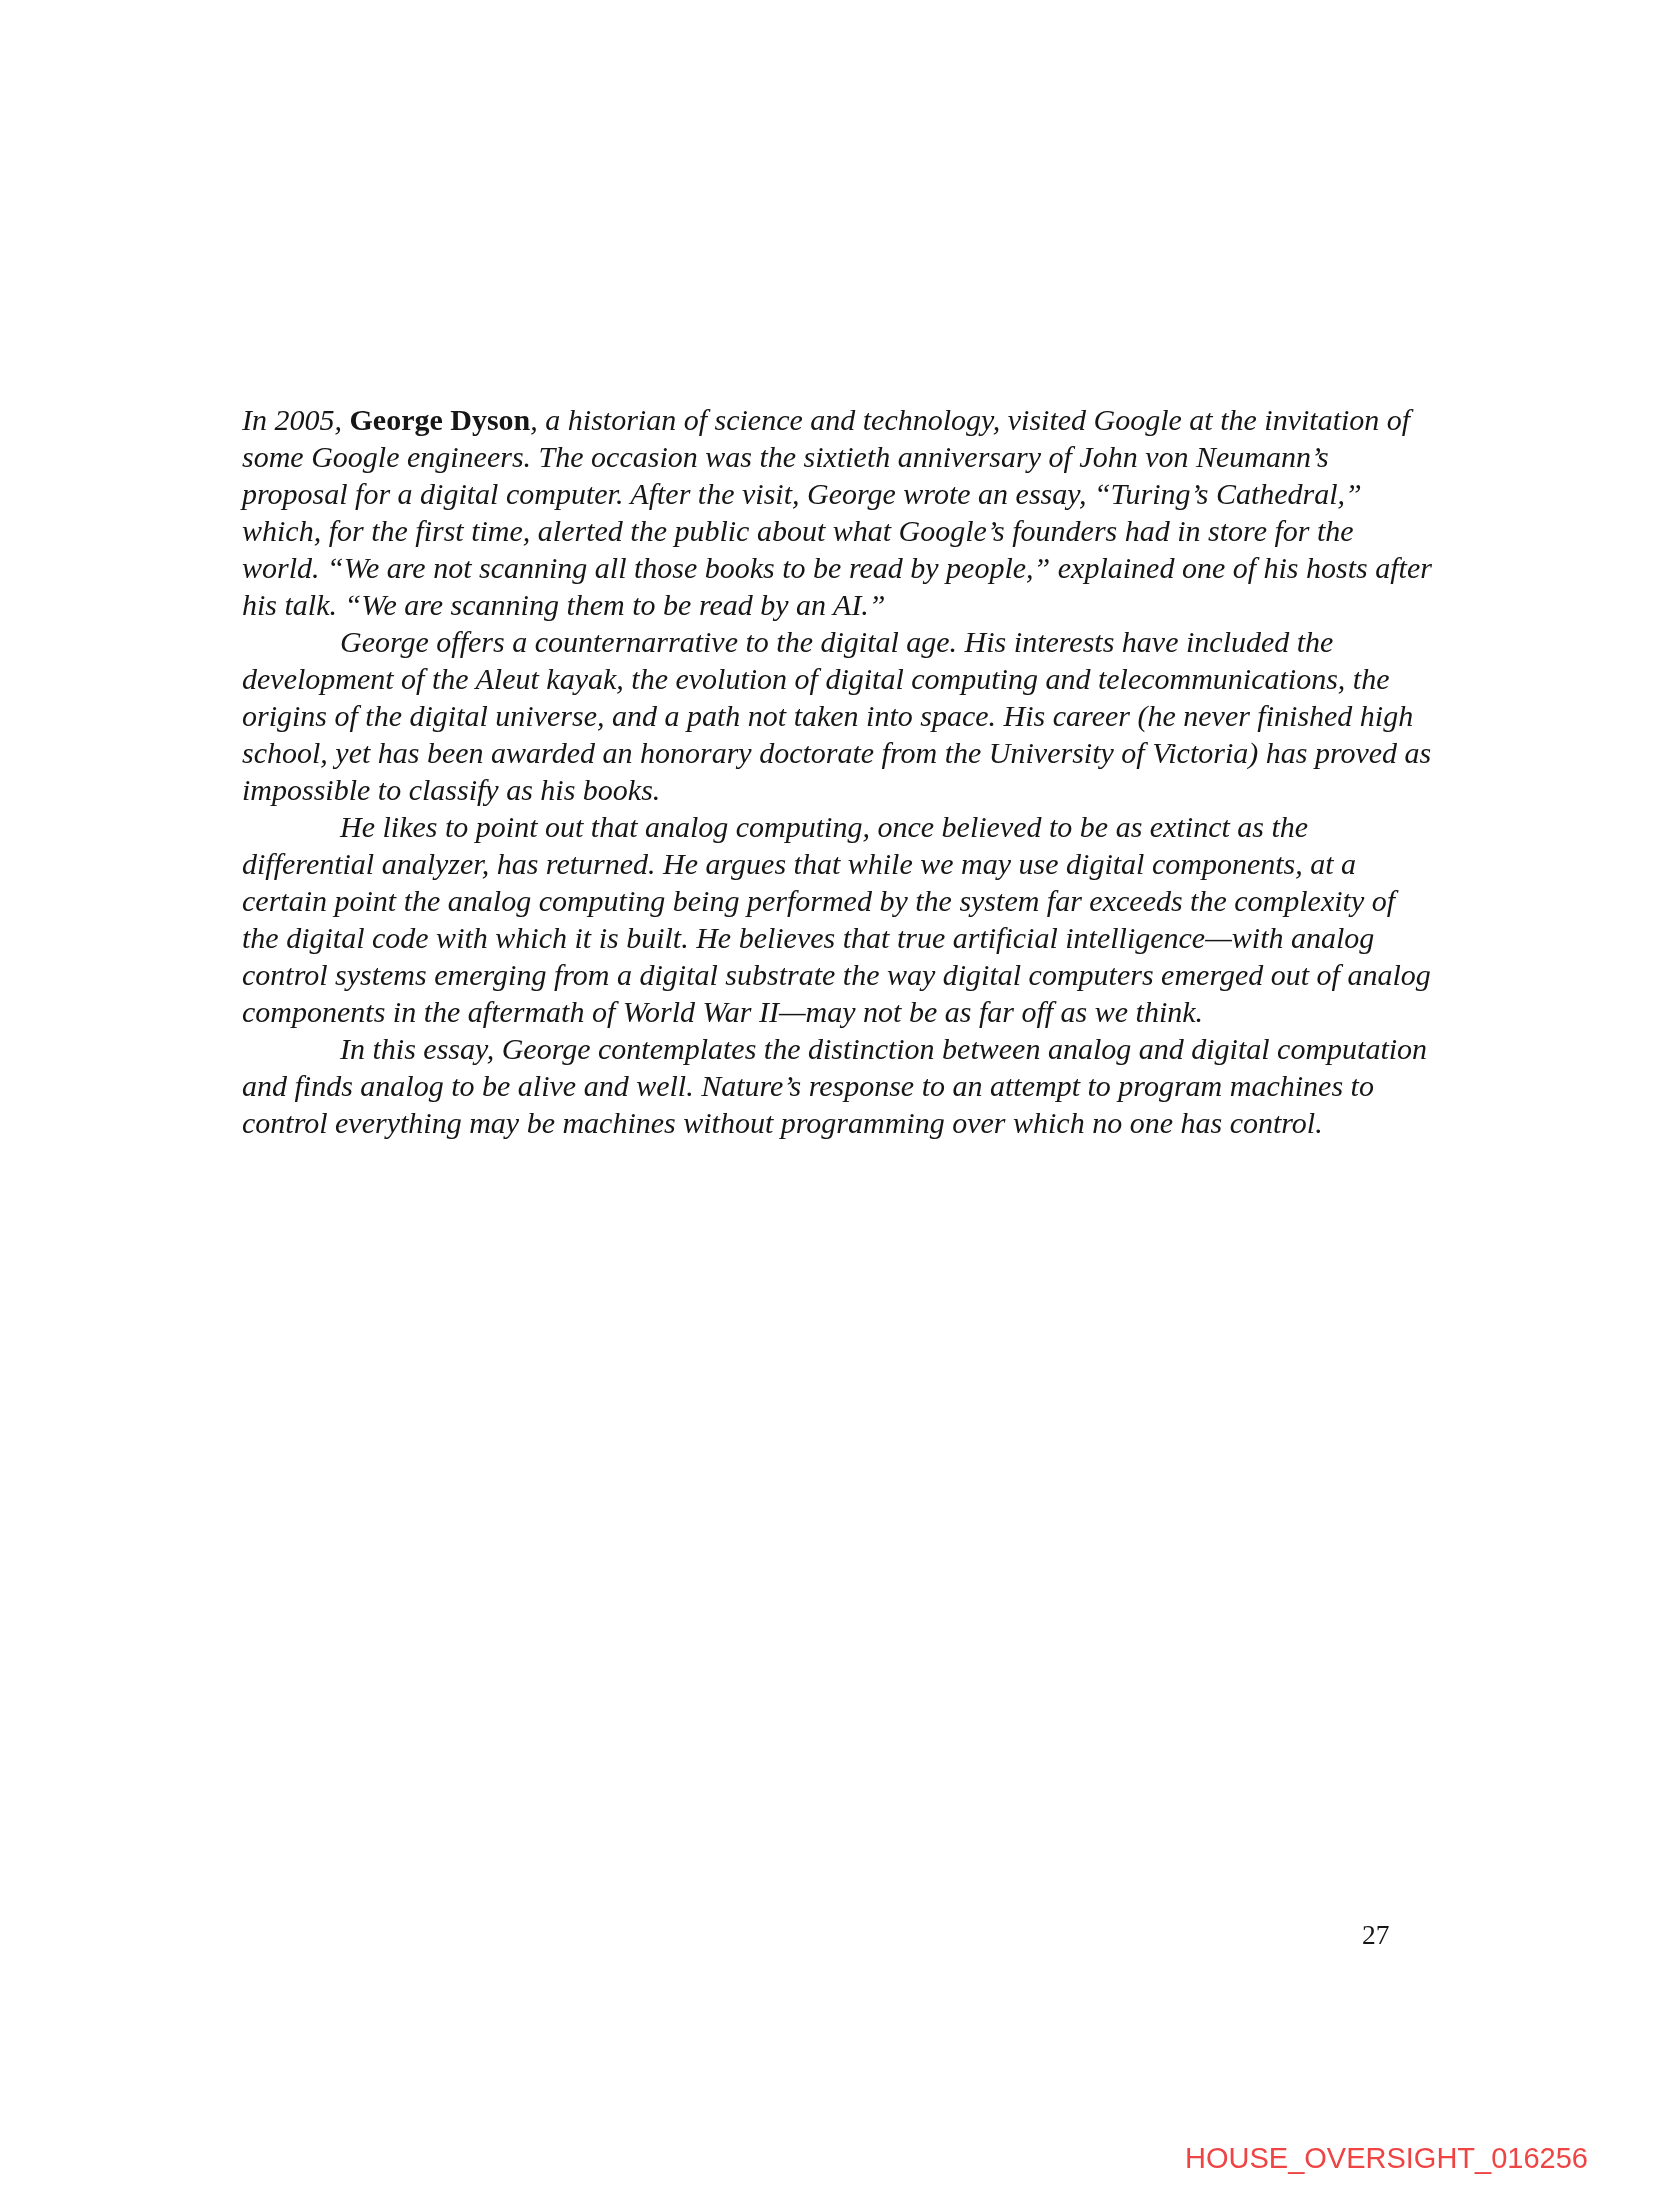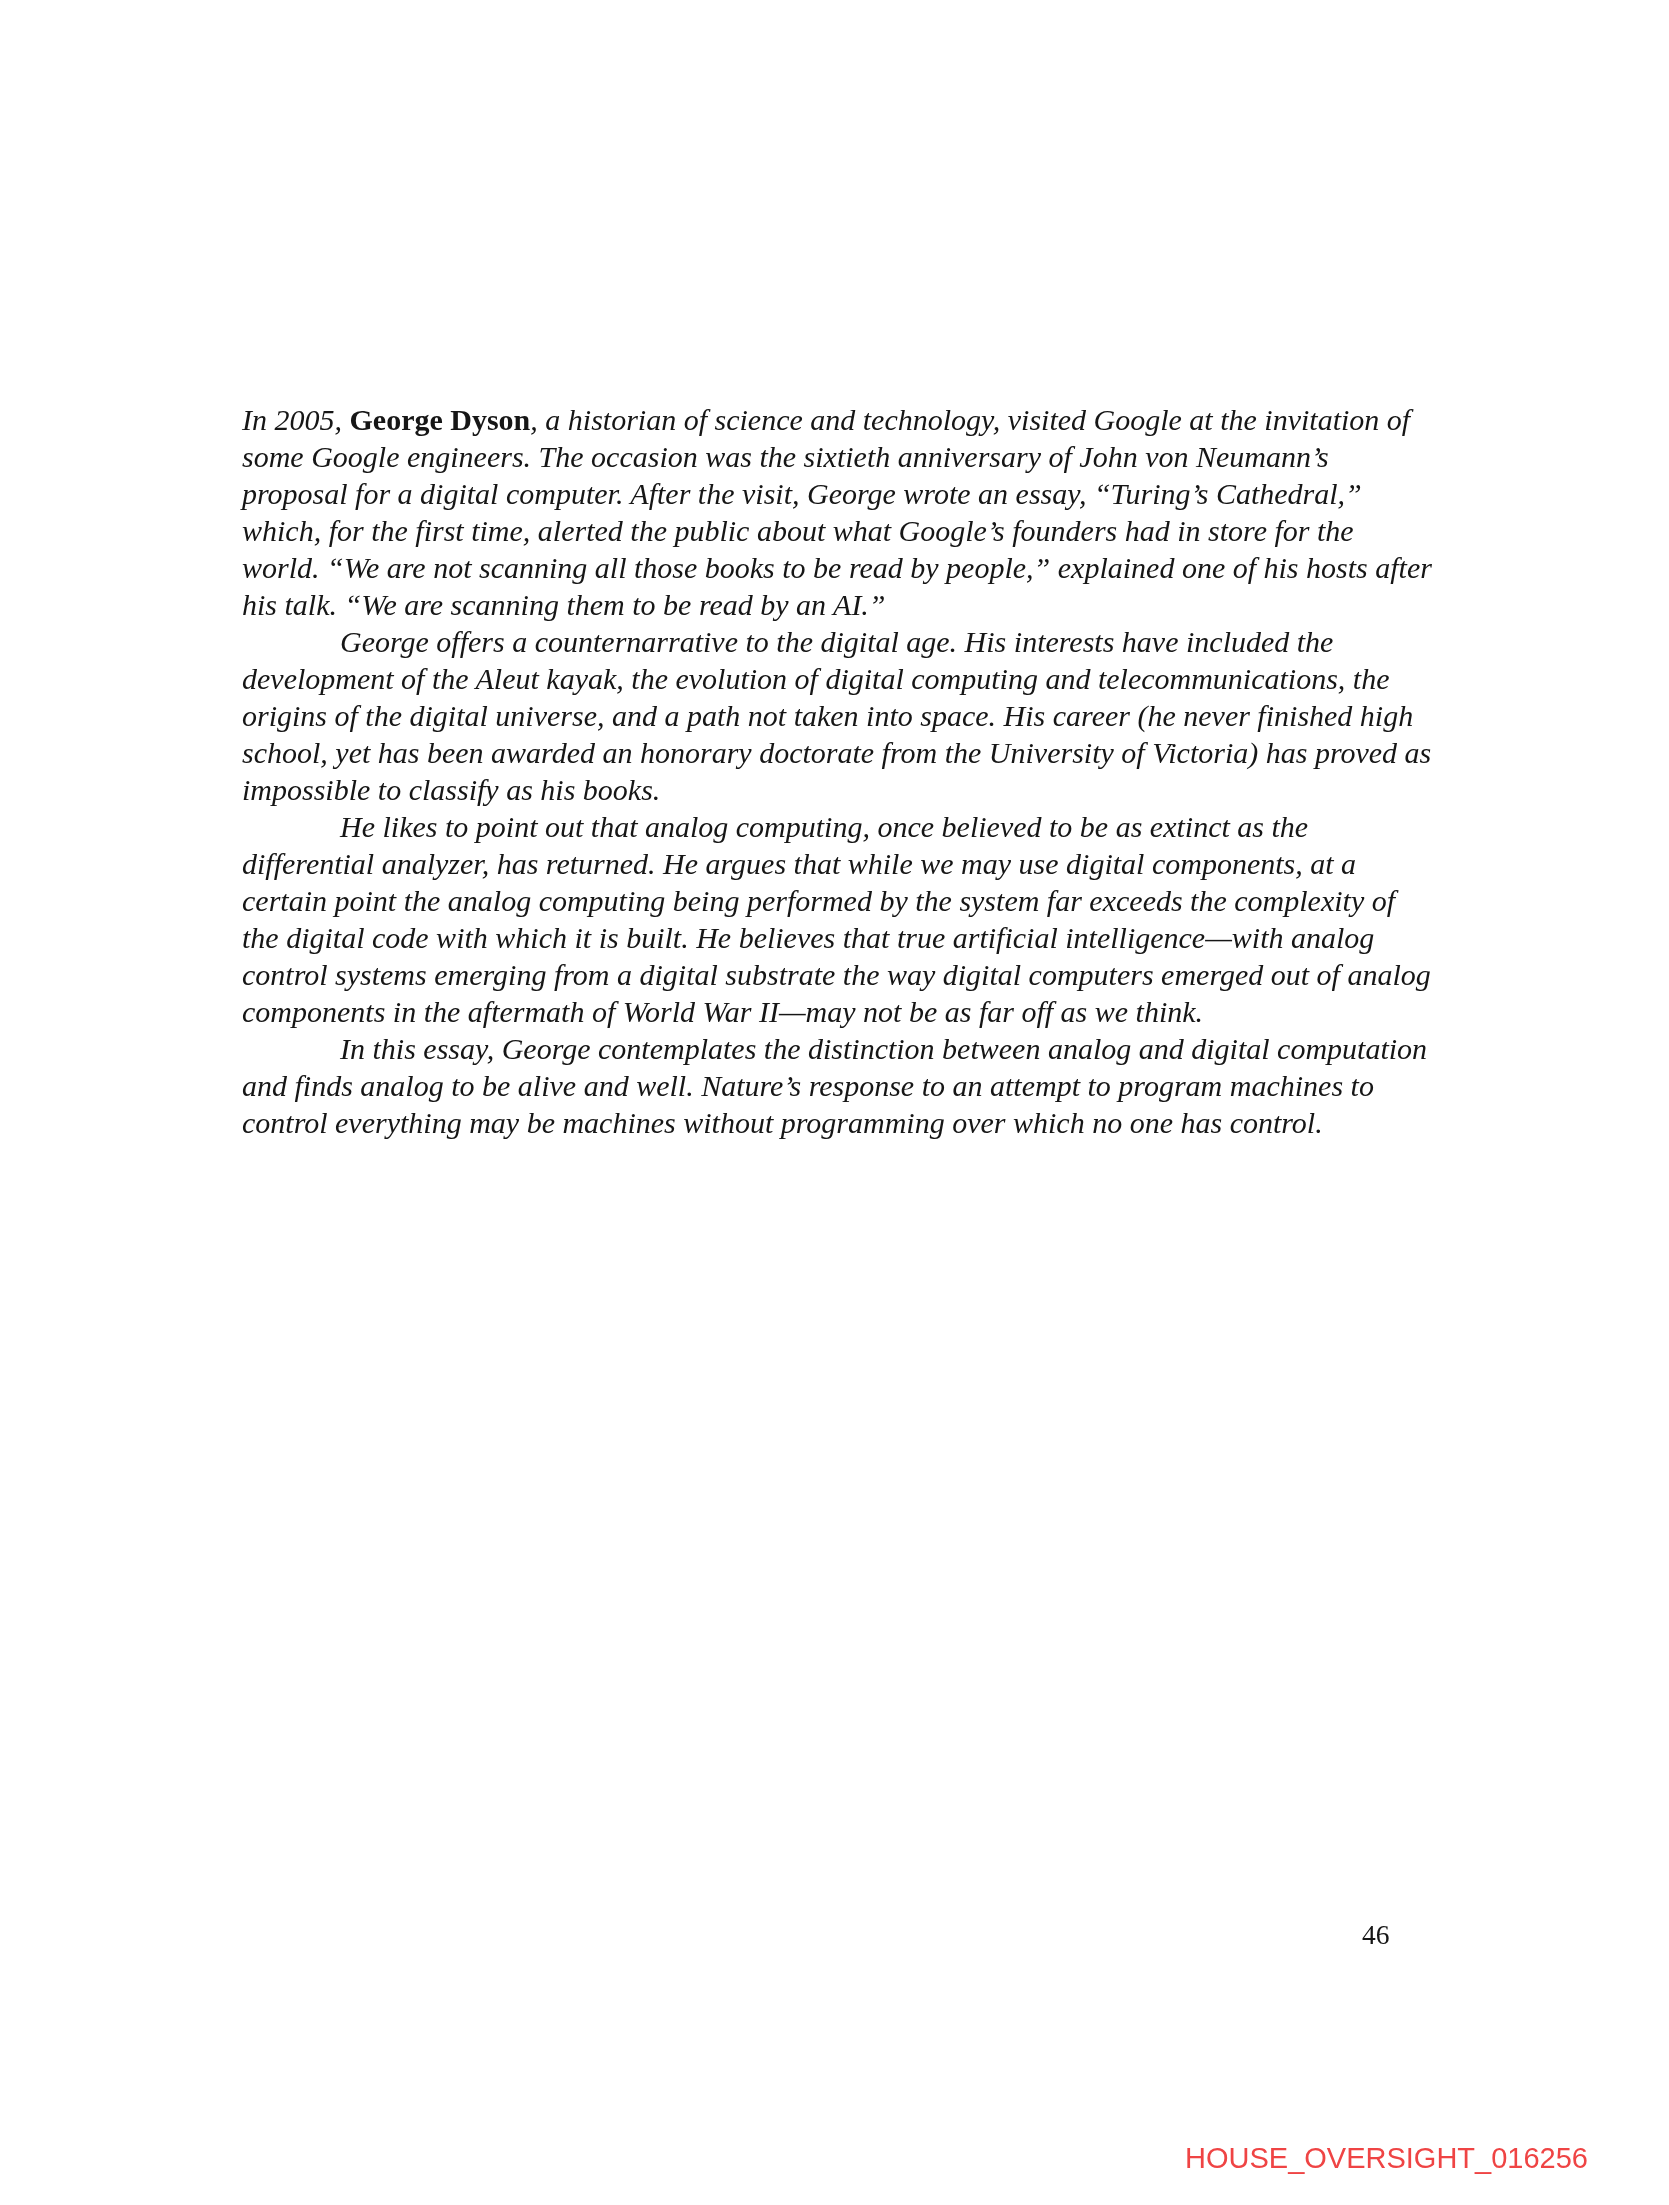--- a/index.html
+++ b/index.html
@@ -60,18 +60,18 @@
 
 <div class="page">
 
   <div class="text-block">
     <p class="no-indent"><span>In 2005, </span><span class="bold-name">George Dyson</span><span>, a historian of science and technology, visited Google at the invitation of some Google engineers.  The occasion was the sixtieth anniversary of John von Neumann’s proposal for a digital computer.  After the visit, George wrote an essay, “Turing’s Cathedral,” which, for the first time, alerted the public about what Google’s founders had in store for the world.  “We are not scanning all those books to be read by people,” explained one of his hosts after his talk. “We are scanning them to be read by an AI.”</span></p>
     <p>George offers a counternarrative to the digital age.  His interests have included the development of the Aleut kayak, the evolution of digital computing and telecommunications, the origins of the digital universe, and a path not taken into space.  His career (he never finished high school, yet has been awarded an honorary doctorate from the University of Victoria) has proved as impossible to classify as his books.</p>
     <p>He likes to point out that analog computing, once believed to be as extinct as the differential analyzer, has returned.  He argues that while we may use digital components, at a certain point the analog computing being performed by the system far exceeds the complexity of the digital code with which it is built.  He believes that true artificial intelligence—with analog control systems emerging from a digital substrate the way digital computers emerged out of analog components in the aftermath of World War II—may not be as far off as we think.</p>
     <p>In this essay, George contemplates the distinction between analog and digital computation and finds analog to be alive and well.  Nature’s response to an attempt to program machines to control everything may be machines without programming over which no one has control.</p>
   </div>
 
-  <div class="page-number">46</div>
+  <div class="page-number">27</div>
 
   <div class="bates-stamp">HOUSE_OVERSIGHT_016256</div>
 
 </div>
 
 
 </body></html>

